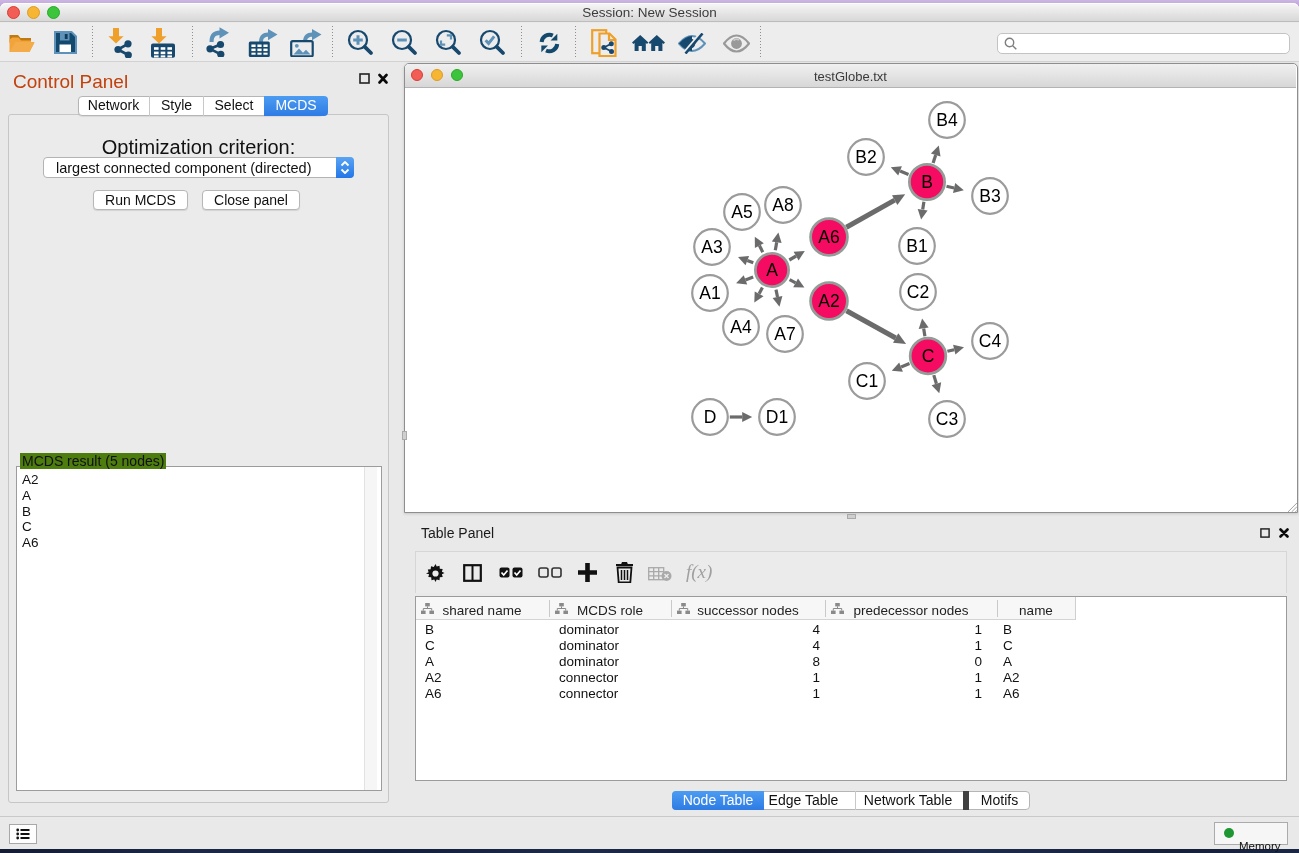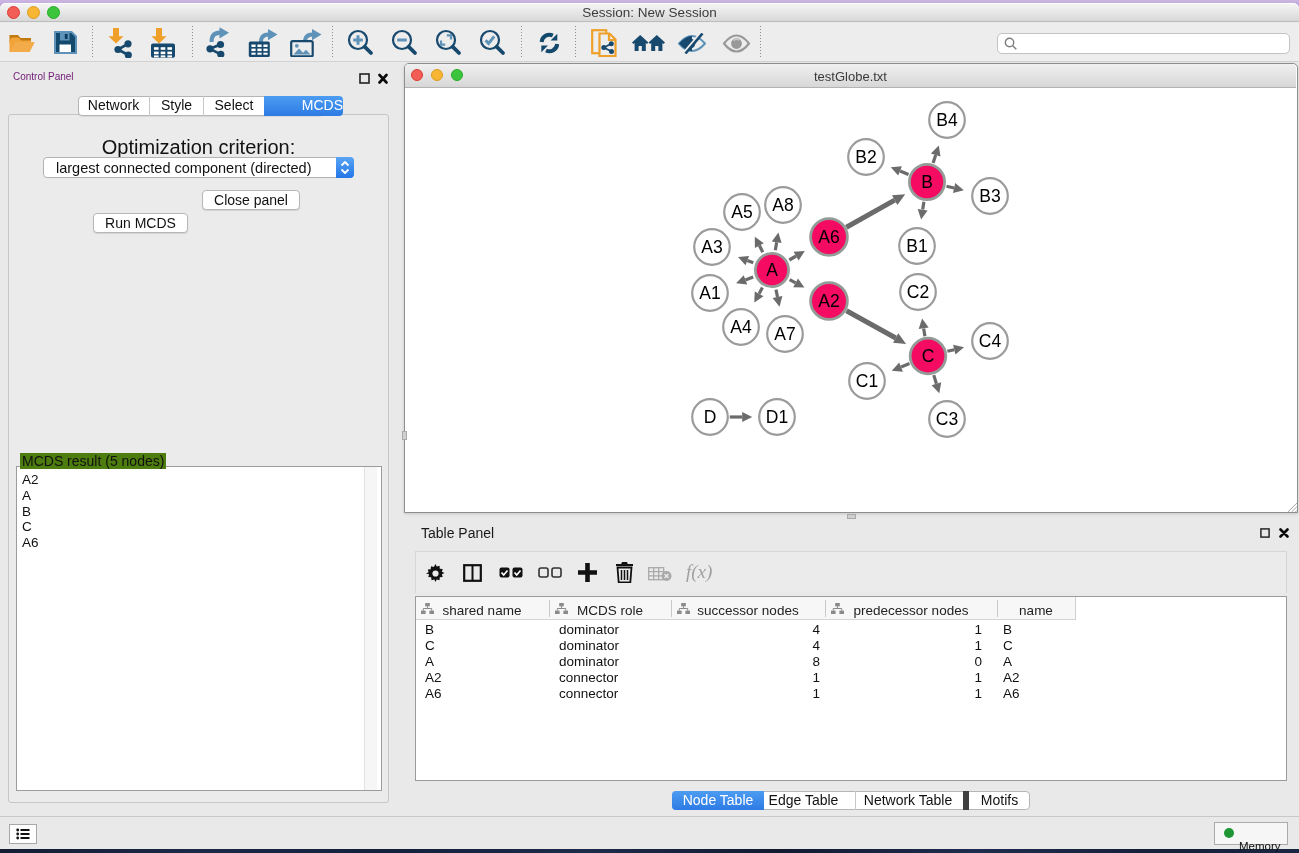--- a/index.html
+++ b/index.html
@@ -153,47 +153,47 @@
 <div class="abs" style="left:521px;top:26px;width:1px;height:32px;background-image:repeating-linear-gradient(#8f8f8f 0 1px, transparent 1px 3px);"></div>
 <div class="abs" style="left:575px;top:26px;width:1px;height:32px;background-image:repeating-linear-gradient(#8f8f8f 0 1px, transparent 1px 3px);"></div>
 <div class="abs" style="left:760px;top:26px;width:1px;height:32px;background-image:repeating-linear-gradient(#8f8f8f 0 1px, transparent 1px 3px);"></div>
 
 <div class="abs" style="left:997px;top:33px;width:293px;height:21px;background:#fff;border:1px solid #c3c3c3;border-radius:5px;"></div>
 <svg class="abs" style="left:1003px;top:36px;" width="16" height="16" viewBox="0 0 16 16">
     <circle cx="6.5" cy="6.5" r="4.2" fill="none" stroke="#7e7e7e" stroke-width="1.4"></circle>
     <line x1="9.7" y1="9.7" x2="13.3" y2="13.3" stroke="#7e7e7e" stroke-width="1.4"></line>
   </svg>
 
-<div class="abs" style="left:13px;top:71px;font-size:10px;color:#701a75;">Control Panel</div>
+<div class="abs" style="left:13px;top:71px;font-size:19px;color:#c2410c;">Control Panel</div>
 <svg class="abs" style="left:359px;top:73px;" width="11" height="11" viewBox="0 0 11 11">
     <rect x="1" y="1" width="9" height="9" fill="none" stroke="#222" stroke-width="1.6"></rect>
   </svg>
 <svg class="abs" style="left:377.5px;top:73px;" width="10" height="11" viewBox="0 0 10 11">
     <path d="M1.5 2 L8.5 9.5 M8.5 2 L1.5 9.5" stroke="#0a0a0a" stroke-width="2.6" stroke-linecap="round"></path>
   </svg>
 
 <div class="abs" style="left:8px;top:114px;width:381px;height:689px;background:#ebebeb;border:1px solid #c6c6c6;border-radius:3px;"></div>
 
 <div class="abs" style="left:78px;top:96px;width:245px;height:20px;background:#fff;border:1px solid #b5b5b5;border-radius:4px;box-shadow:0 1px 1px rgba(0,0,0,0.08);"></div>
 <div class="abs" style="left:78px;top:96px;width:72px;height:20px;font-size:14px;color:#111;text-align:center;line-height:19px;border-right:1px solid #c8c8c8;">Network</div>
 <div class="abs" style="left:150px;top:96px;width:54px;height:20px;font-size:14px;color:#111;text-align:center;line-height:19px;border-right:1px solid #c8c8c8;">Style</div>
 <div class="abs" style="left:204px;top:96px;width:60px;height:20px;font-size:14px;color:#111;text-align:center;line-height:19px;">Select</div>
-<div class="abs" style="left:264px;top:96px;width:79px;height:20px;font-size:14px;color:#fff;text-align:right;line-height:19px;background:linear-gradient(#4c9cf2,#2d7be4);border-radius:0 4px 4px 0;">MCDS</div>
+<div class="abs" style="left:264px;top:96px;width:64px;height:20px;font-size:14px;color:#fff;text-align:center;line-height:19px;background:linear-gradient(#4c9cf2,#2d7be4);border-radius:0 4px 4px 0;">MCDS</div>
 
 <div class="abs" style="left:0;top:136px;width:397px;text-align:center;font-size:20px;color:#111;">Optimization criterion:</div>
 
 <div class="abs" style="left:43px;top:157px;width:311px;height:21px;background:#fff;border:1px solid #b3b3b3;border-radius:4px;"></div>
 <div class="abs" style="left:56px;top:160px;font-size:14.5px;color:#111;">largest connected component (directed)</div>
 <div class="abs" style="left:336px;top:157px;width:18px;height:21px;background:linear-gradient(#5aa4f4,#2277e8);border-radius:0 4px 4px 0;"></div>
 <svg class="abs" style="left:338px;top:160px;" width="14" height="15" viewBox="0 0 14 15">
     <path d="M3.5 5.5 L7 2 L10.5 5.5" fill="none" stroke="#fff" stroke-width="1.8" stroke-linejoin="round"></path>
     <path d="M3.5 9.5 L7 13 L10.5 9.5" fill="none" stroke="#fff" stroke-width="1.8" stroke-linejoin="round"></path>
   </svg>
 
-<div class="abs" style="left:93px;top:190px;width:95px;height:20px;background:#fff;border:1px solid #b7b7b7;border-radius:4px;box-shadow:0 1px 1px rgba(0,0,0,0.1);font-size:14px;color:#111;text-align:center;line-height:18px;margin-top:23px;">Run MCDS</div>
+<div class="abs" style="left:93px;top:190px;width:95px;height:20px;background:#fff;border:1px solid #b7b7b7;border-radius:4px;box-shadow:0 1px 1px rgba(0,0,0,0.1);font-size:14px;color:#111;text-align:center;line-height:18px;">Run MCDS</div>
 <div class="abs" style="left:202px;top:190px;width:98px;height:20px;background:#fff;border:1px solid #b7b7b7;border-radius:4px;box-shadow:0 1px 1px rgba(0,0,0,0.1);font-size:14px;color:#111;text-align:center;line-height:18px;">Close panel</div>
 
 <div class="abs" style="left:16px;top:466px;width:366px;height:325px;background:#fff;border:1px solid #9c9c9c;"></div>
 <div class="abs" style="left:20px;top:453px;background:#4d7c0f;padding:0 2px;font-size:14px;color:#111;">MCDS result (5 nodes)</div>
 <div class="abs" style="left:22px;top:472px;font-size:13.5px;color:#111;line-height:15.8px;">A2<br>A<br>B<br>C<br>A6</div>
 <div class="abs" style="left:364px;top:467px;width:13px;height:323px;background:#f6f6f6;border-left:1px solid #e2e2e2;"></div>
 
 <div class="abs" style="left:404px;top:63px;width:894px;height:450px;background:#fff;border:1px solid #8e8e8e;border-radius:5px 5px 0 0;box-shadow:0 1px 3px rgba(0,0,0,0.15);"></div>
 <div class="abs" style="left:405px;top:64px;width:891px;height:24px;background:linear-gradient(#f0f0f0,#d7d7d7);border-bottom:1px solid #b3b3b3;border-radius:4px 4px 0 0;"></div>
 <div class="abs" style="left:411px;top:69px;width:12px;height:12px;border-radius:50%;background:#f25e56;border:1px solid #da3d33;"></div>

